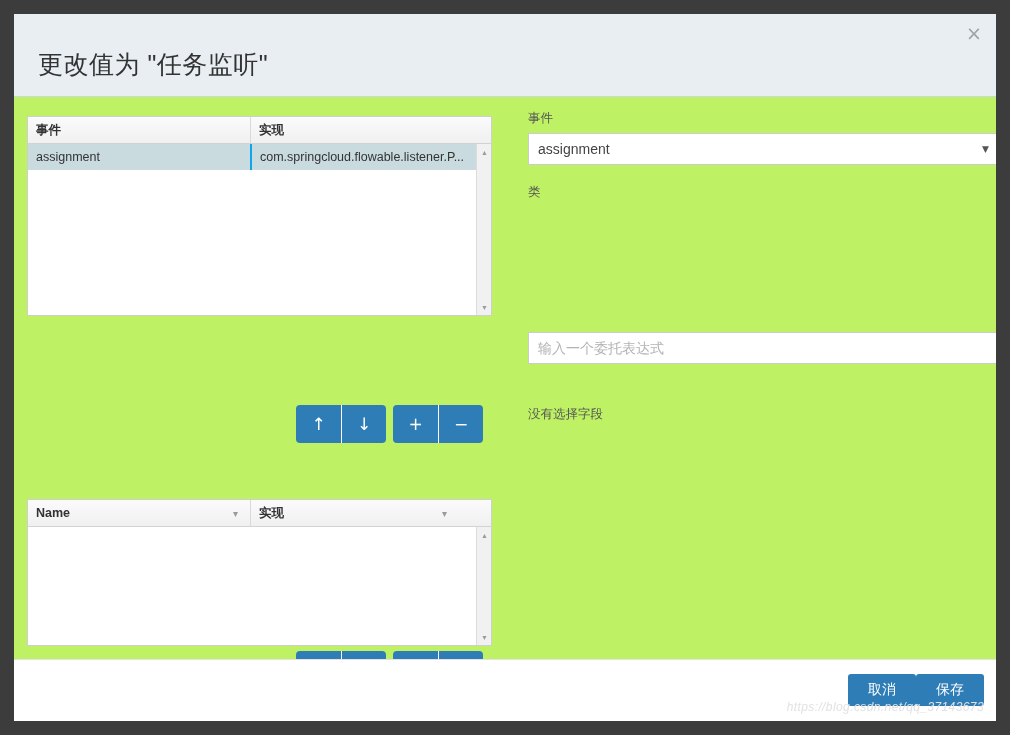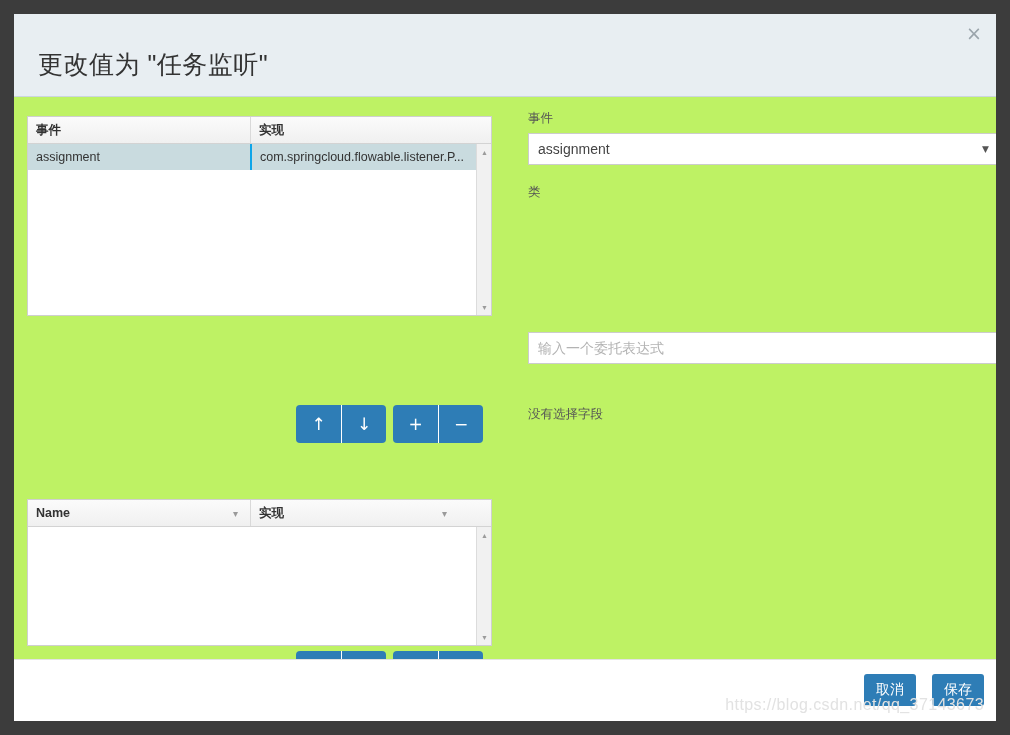--- a/index.html
+++ b/index.html
@@ -222,34 +222,35 @@
     top: 14px;
     height: 32px;
     min-width: 52px;
     background: #2e7db6;
     color: #fff;
     border: none;
     border-radius: 3px;
     font-size: 14px;
     cursor: pointer;
     font-family: "Liberation Sans", sans-serif;
-    padding: 0 12px;
+    padding: 0 20px;
   }
   #cancel-btn { right: 80px; }
   #save-btn   { right: 12px; }
 
   #watermark {
     position: absolute;
     right: 12px;
     bottom: 6px;
-    font-size: 16px;
+    font-size: 12px;
     color: #e2e2e2;
     letter-spacing: 0.4px;
     white-space: nowrap;
     pointer-events: none;
+    font-style: italic;
   }
 </style>
 </head>
 <body>
 
 <div id="backdrop"></div>
 
 <div id="dialog">
 
   <div id="dlg-header">

